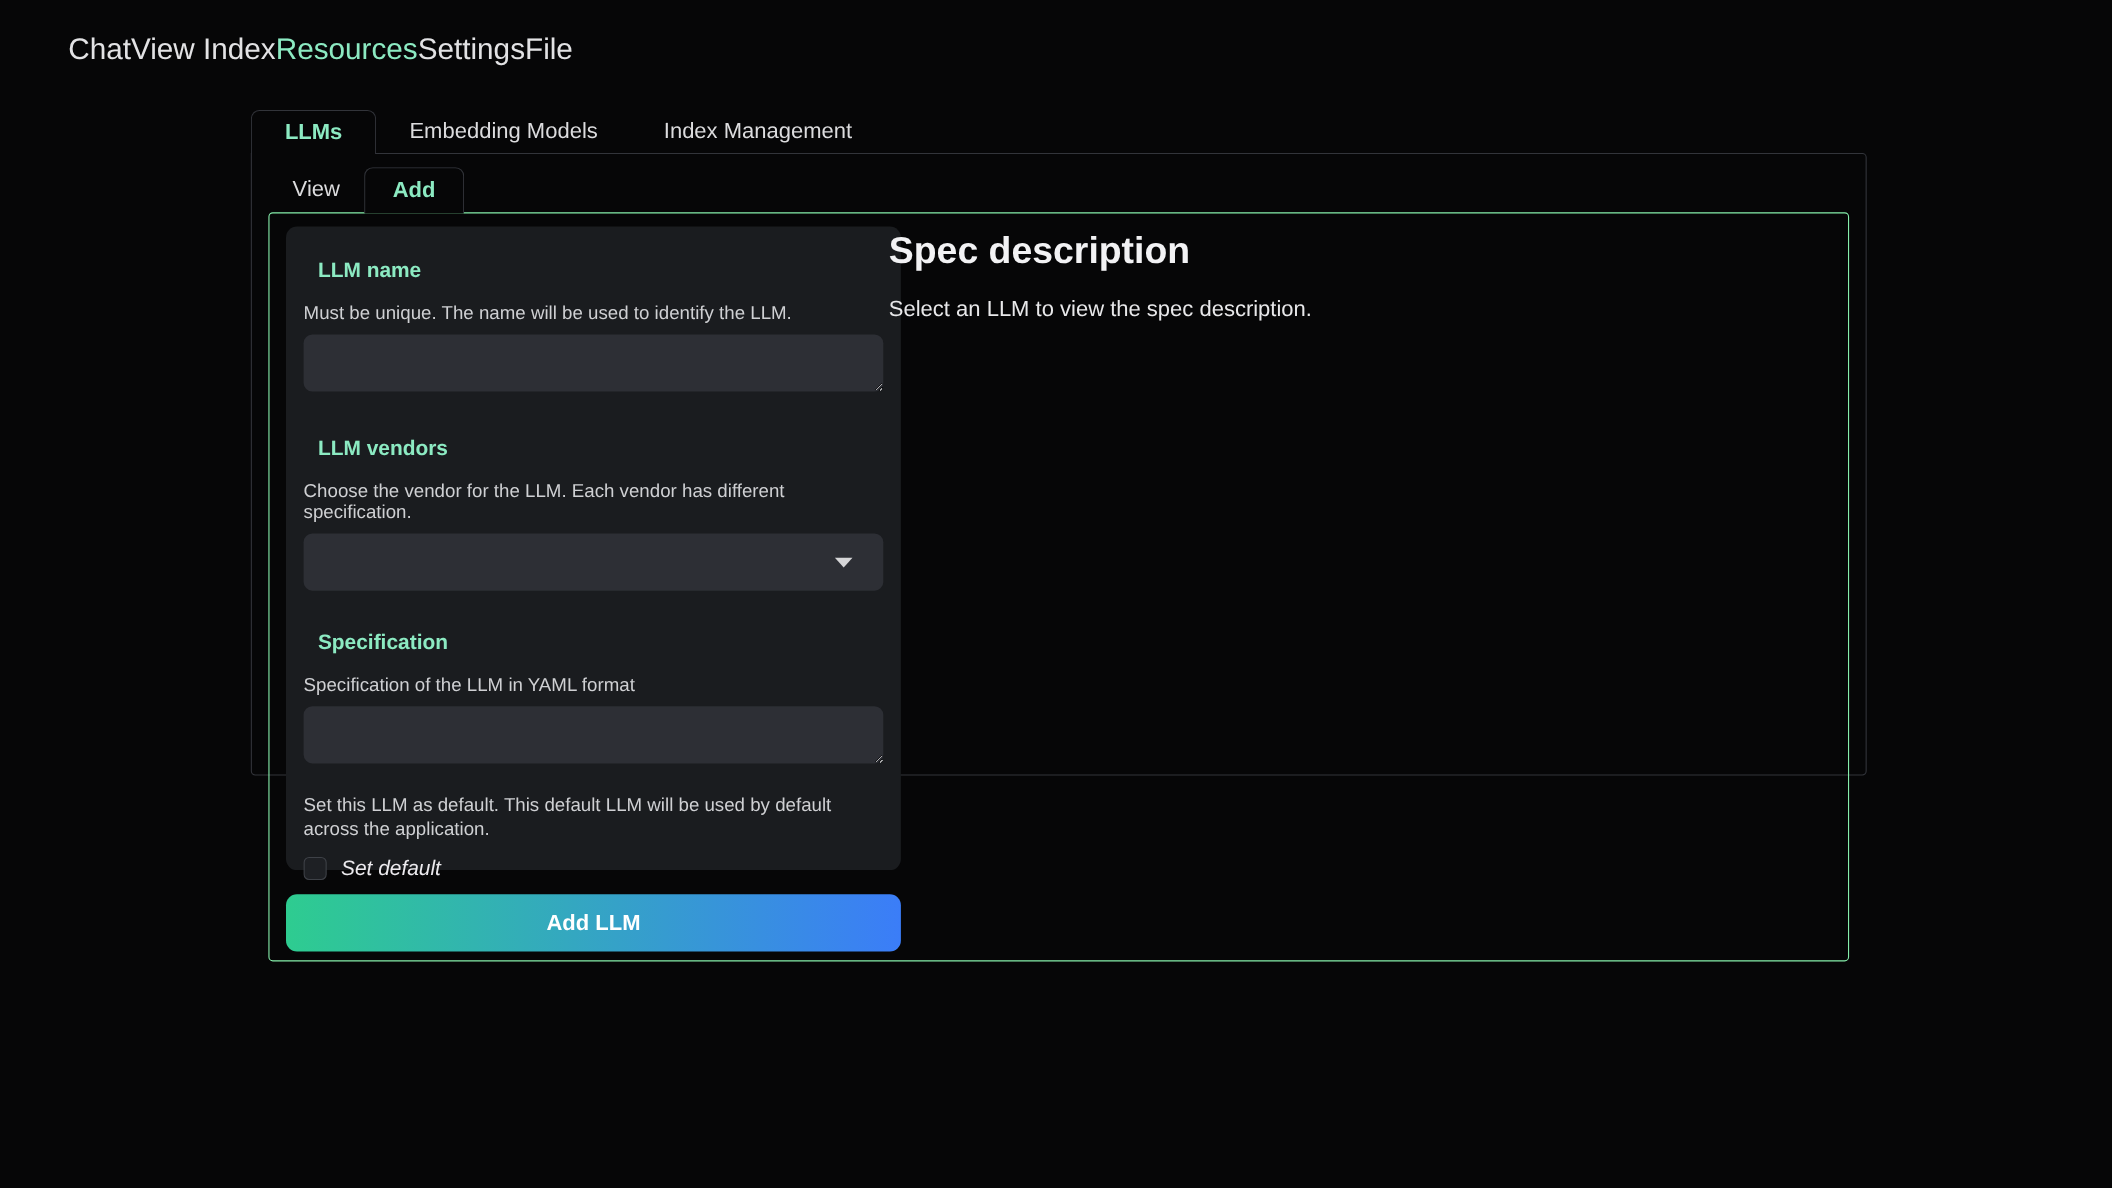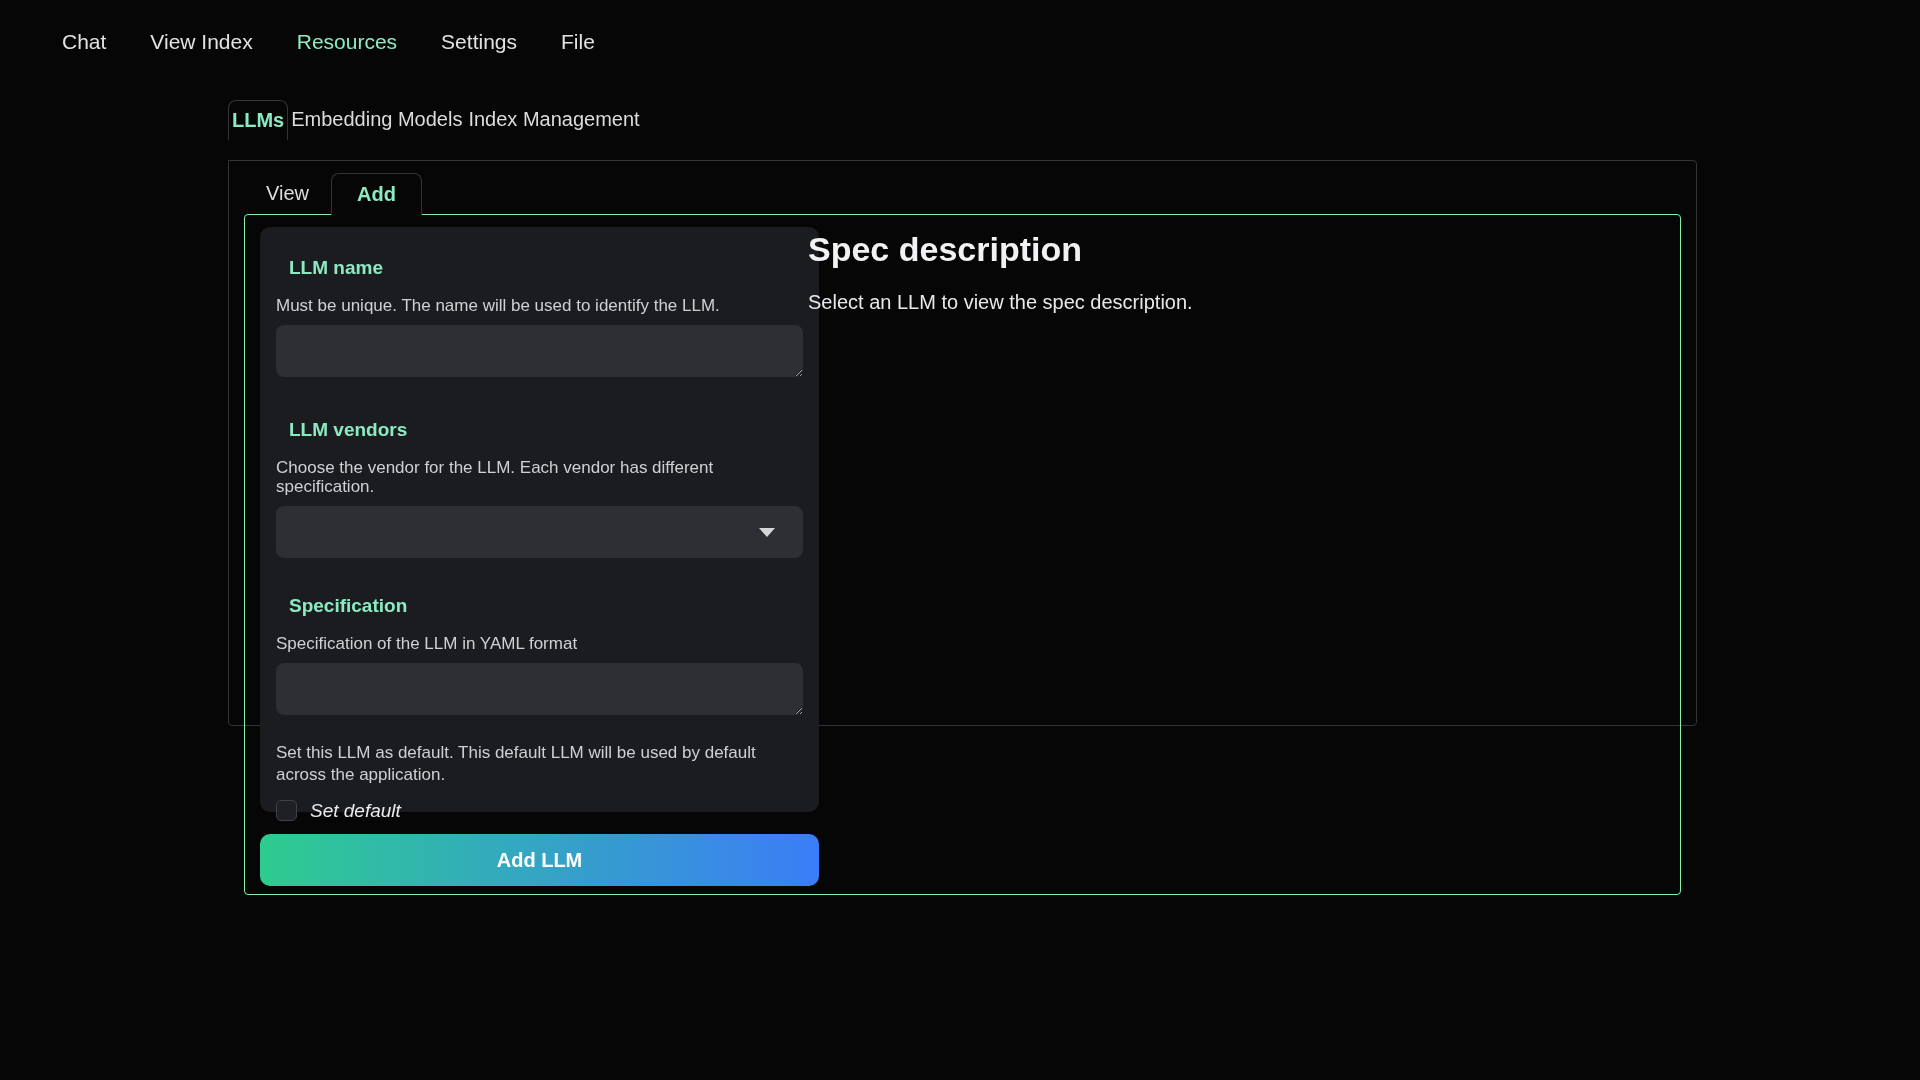--- a/index.html
+++ b/index.html
@@ -13,50 +13,49 @@
     width: 1920px; height: 1080px;
     background: #060607;
     color: #e6e6e8;
     font-family: "Liberation Sans", sans-serif;
     position: relative;
     overflow: hidden;
   }
 
   
   .topnav {
-    display: flex; gap: 44px;
+    display: flex; 
     padding: 30px 13px 0 62px;
-    font-size: 21px;
+    font-size: 27px;
     align-items: center;
   }
   .nav-item { color: #e2e2e4; cursor: pointer; white-space: nowrap; }
   .nav-item.active { color: var(--accent); font-weight: normal; }
 
   
   .outer-wrap { position: absolute; left: 228px; top: 100px; width: 1469px; }
   .tabrow {
     display: flex; align-items: stretch; height: 39px;
     position: relative; z-index: 2; font-size: 20px;
   }
   .tab {
-    padding: 0 3px; display: flex; align-items: center;
+    padding: 0 30px; display: flex; align-items: center;
     color: #dcdcde; cursor: pointer; white-space: nowrap;
   }
   .tab.active {
     border: 1px solid #32343a; border-bottom: none;
     border-radius: 8px 8px 0 0;
     background: #060607; margin-bottom: -1px;
     color: var(--accent); font-weight: bold;
   }
   .outer-panel {
     border: 1px solid #32343a;
     border-radius: 0 4px 4px 4px;
     height: 566px; position: relative;
     z-index: 1;
-    margin-top: 21px;
   }
 
   
   .inner-wrap { position: absolute; left: 15px; right: 15px; top: 12px; }
   .tabrow.inner { height: 41px; }
   .tab.inner-pad { padding: 0 22px; }
   .tab.active.inner-add { padding: 4px 25px; }
   .inner-panel {
     border: 1px solid #86efac;
     border-radius: 4px;

